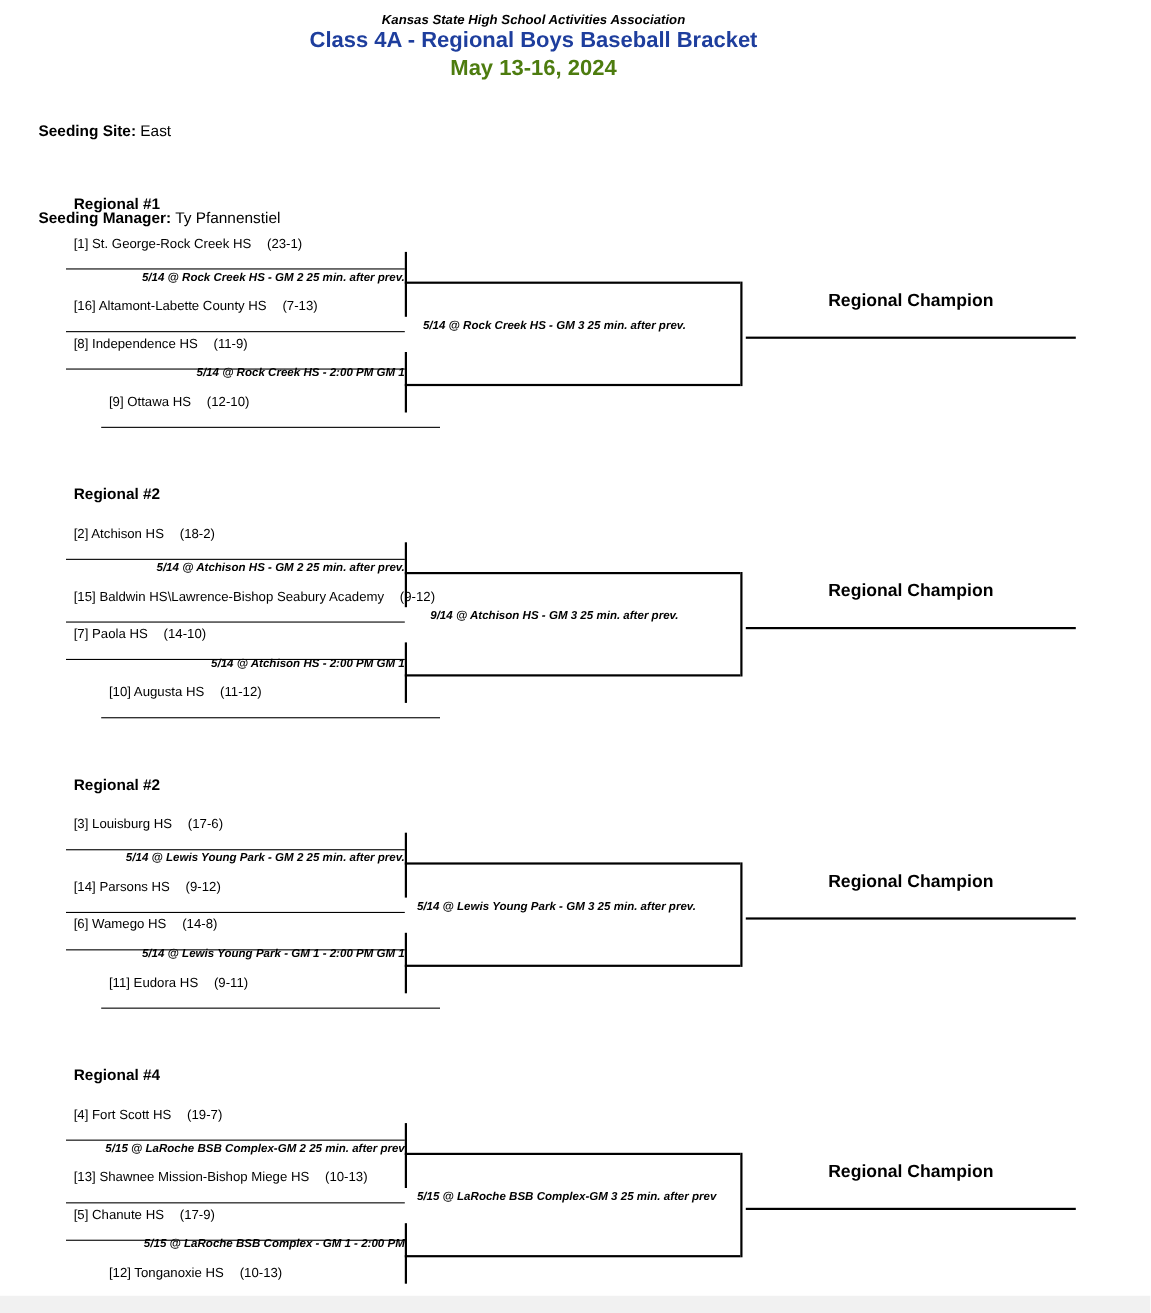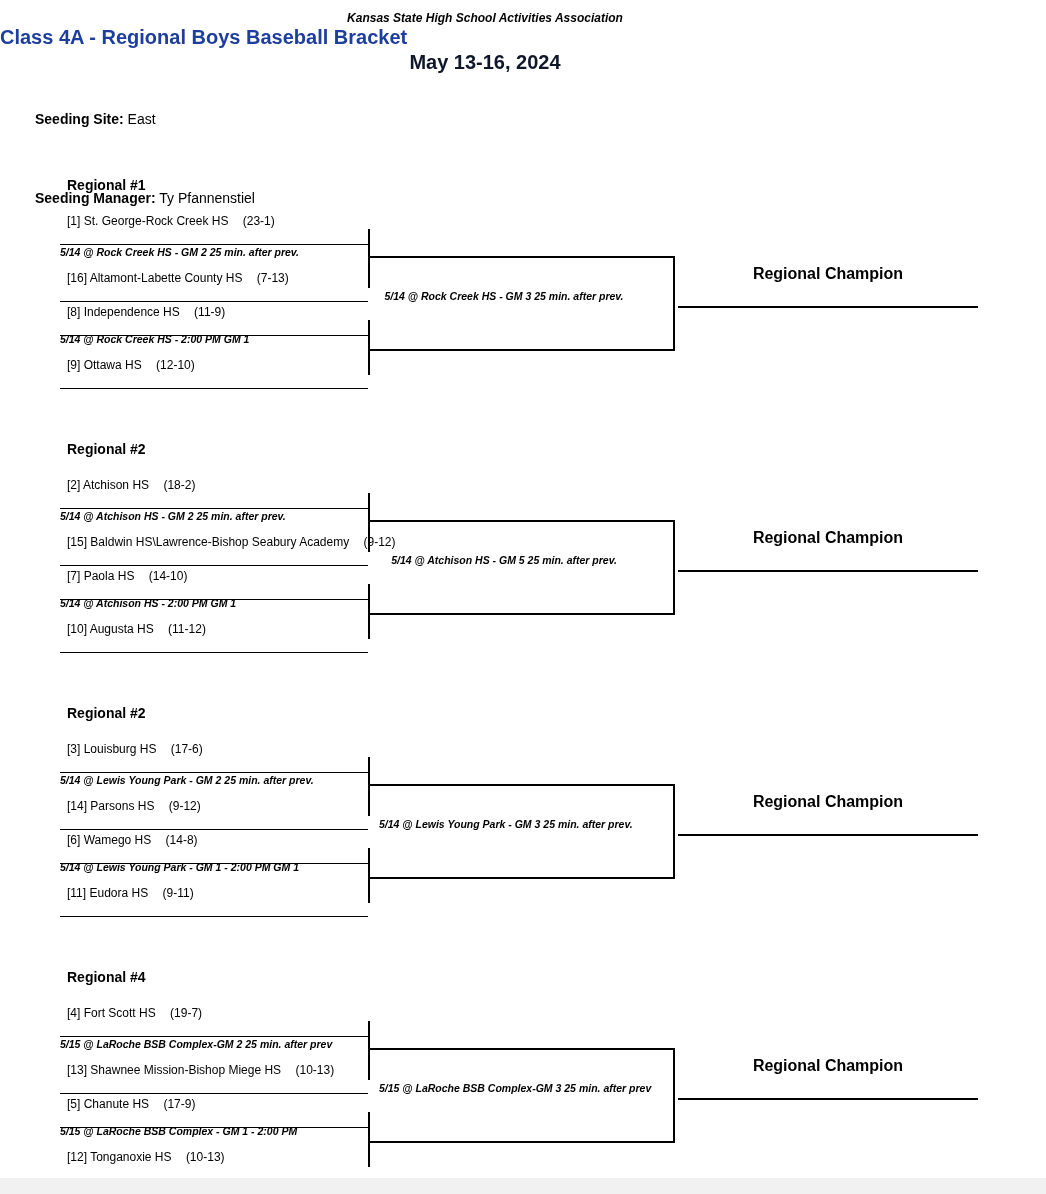--- a/index.html
+++ b/index.html
@@ -5,42 +5,42 @@
   html,body { margin:0; padding:0; background:#ffffff; }
   body {
     width:1046px; height:1194px; position:relative; overflow:hidden;
     font-family:"Liberation Sans", sans-serif; color:#000;
   }
   .page { position:absolute; left:0; top:0; width:970px; height:1194px; background:#fff; }
 
   
   .assoc { position:absolute; top:11px; left:0; width:100%; text-align:center;
            font-size:12px; line-height:14px; font-weight:bold; font-style:italic; }
-  .title { position:absolute; top:25px; left:0; width:100%; 
+  .title { position:absolute; top:25px; left:0; width:100%; text-align:center;
            font-size:20px; line-height:24px; font-weight:bold; }
   .dates { position:absolute; top:50px; left:0; width:100%; text-align:center;
            font-size:20px; line-height:24px; font-weight:bold; }
 
   
   .seed-line { position:absolute; left:35px; font-size:14px; line-height:16px; }
   .seed-site { top:111px; }
   .seed-manager { top:142px;margin-top:48px; }
   .seed-line b { font-weight:bold; }
 
   
   .regional { position:absolute; left:0; width:1046px; height:264px;text-decoration:underline; }
   .rheading { position:absolute; left:67px; top:-2px; font-size:14px; line-height:15px; font-weight:bold; }
 
   .team { position:absolute; left:60px; width:308px; box-sizing:border-box;
           font-size:12px; line-height:13px; padding:0 0 16px 7px; white-space:nowrap;
           border-bottom:1.5px solid #000; }
   .team .record { margin-left:11px; }
-  .t1 { top:35px; } .t2 { top:92px; } .t3 { top:126px; } .t4 { top:179px; }
-
-  .ginfo { position:absolute; left:60px; width:308px; text-align:left;
+  .t1 { top:35px; } .t2 { top:92px; } .t3 { top:126px; } .t4 { top:179px;margin-left:32px; }
+
+  .ginfo { position:absolute; left:60px; width:308px; text-align:right;
            font-size:10.5px; line-height:12px; font-weight:bold; font-style:italic; white-space:nowrap; }
   .g2 { top:66px; } .g1 { top:153px; }
   .g3 { position:absolute; left:368px; width:250px; top:110px; text-align:center;
         font-size:10.5px; line-height:12px; font-weight:bold; font-style:italic; white-space:nowrap;margin-left:11px; }
 
   .connA { position:absolute; left:368px; top:49px;  height:59px; width:0; border-left:2px solid #000; }
   .connB { position:absolute; left:368px; top:140px; height:55px; width:0; border-left:2px solid #000; }
   .winA  { position:absolute; left:368px; top:76px;  width:305px; height:0; border-top:2px solid #000; }
   .winB  { position:absolute; left:368px; top:169px; width:305px; height:0; border-top:2px solid #000; }
   .connF { position:absolute; left:673px; top:76px;  height:95px; width:0; border-left:2px solid #000; }
@@ -51,21 +51,21 @@
 
   .footer-band { position:absolute; left:0; top:1178px; width:1046px; height:16px; background:#f1f1f1; }
 </style>
 </head>
 <body>
 
 <div class="page">
 
   <div class="assoc">Kansas State High School Activities Association</div>
   <div class="title blue" style="color: rgb(30, 62, 157);">Class 4A - Regional Boys Baseball Bracket</div>
-  <div class="dates blue" style="color: #0f172a;">May 13-16, 2024</div>
+  <div class="dates blue" style="color: #4d7c0f;">May 13-16, 2024</div>
 
   <div class="seed-line seed-site">
     <b>Seeding Site:</b>
     <span>East</span>
   </div>
   <div class="seed-line seed-manager">
     <b>Seeding Manager:</b>
     <span>Ty Pfannenstiel</span>
   </div>
 
@@ -133,21 +133,21 @@
       <span>[10]</span>
       <span>Augusta HS</span>
       <span class="record">(11-12)</span>
     </div>
 
     <div class="connA"></div>
     <div class="connB"></div>
     <div class="winA"></div>
     <div class="winB"></div>
     <div class="connF"></div>
-    <div class="g3">5/14 @ Atchison HS - GM 5 25 min. after prev.</div>
+    <div class="g3">9/14 @ Atchison HS - GM 3 25 min. after prev.</div>
 
     <div class="champ-label">Regional Champion</div>
     <div class="champ-line"></div>
   </div>
 
   <div class="regional" style="top: 708px;">
     <div class="rheading">Regional #2</div>
 
     <div class="team t1">
       <span>[3]</span>

